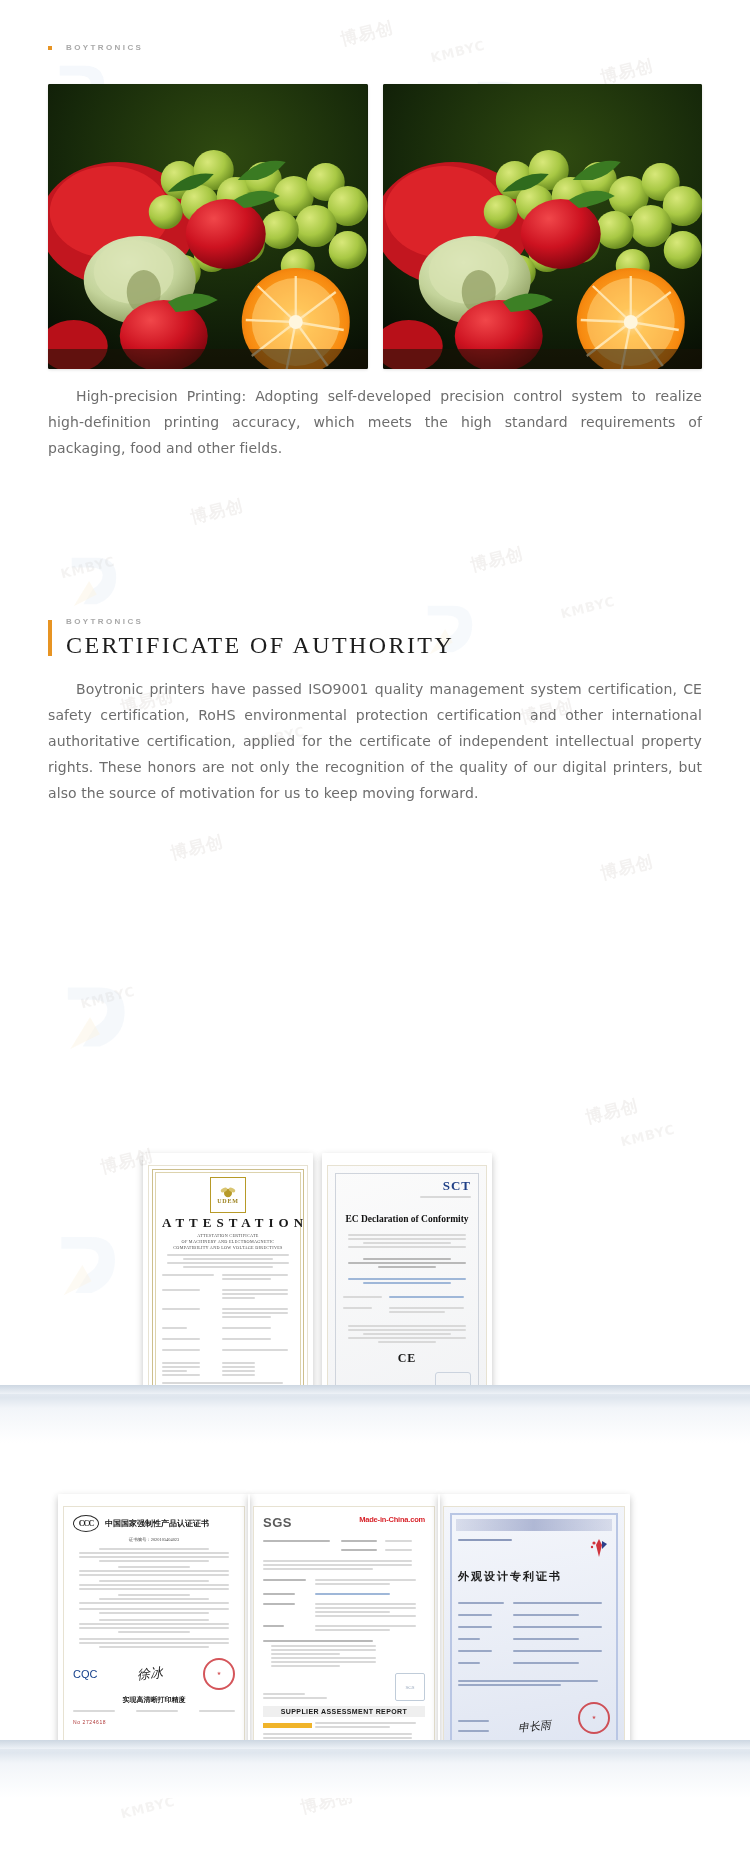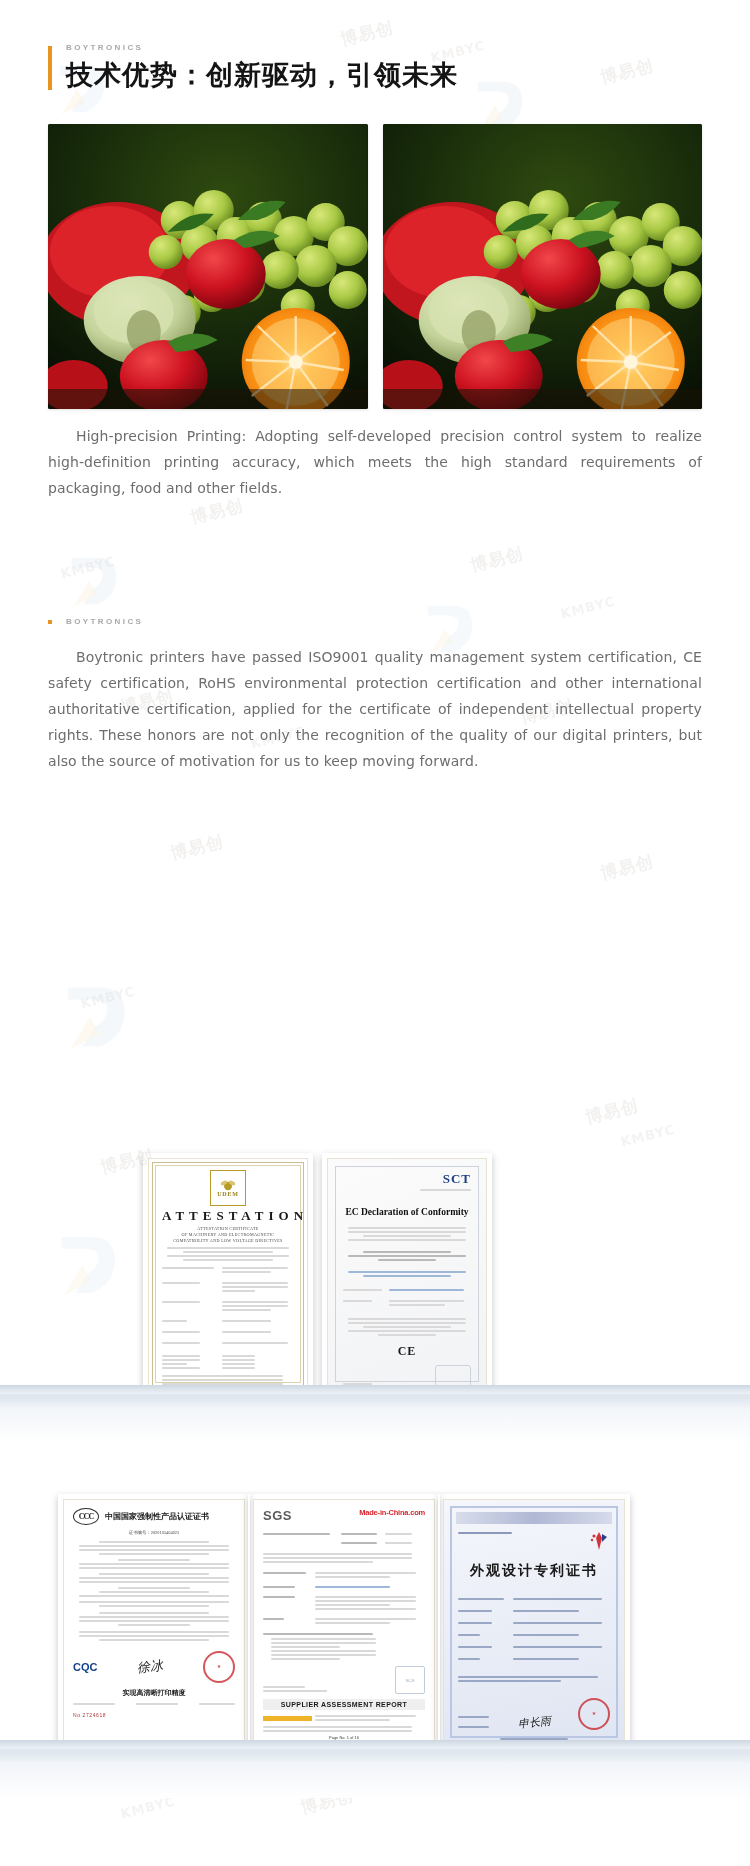--- a/index.html
+++ b/index.html
@@ -152,20 +152,21 @@
     box-shadow:0 3px 7px rgba(40,40,40,.28);
     border-radius:1px;
   }
   .frame .inner{
     width:100%;height:100%;
     background:#fff;
     border:1px solid #e7e2d2;
     box-sizing:border-box;
     overflow:hidden;
     position:relative;
+    margin-top:7px;
   }
   .frame .bevel{
     position:absolute;inset:0;
     border:2px solid rgba(255,255,255,.55);
     pointer-events:none;
   }
 
   
   .cpage{
     position:absolute;inset:0;
@@ -219,21 +220,21 @@
     color:#c9262c;font-size:5px;text-align:center;line-height:6px;
   }
   .ccc-mark{
     width:24px;height:15px;border-radius:50%/50%;
     border:1.5px solid #2a2a2a;
     display:flex;align-items:center;justify-content:center;
     font-family:"Liberation Serif",serif;font-weight:700;font-size:8px;color:#1d1d1d;
     letter-spacing:-1px;
   }
   .cqc-mark{
-    font-family:"Liberation Sans",sans-serif;font-weight:700;font-size:11px;color:#15408c;letter-spacing:0;
+    font-family:"Liberation Sans",sans-serif;font-weight:400;font-size:11px;color:#15408c;letter-spacing:0;
   }
   .cn-cert-title{
     font-family:"DejaVu Sans",sans-serif;font-weight:700;color:#1a1a1a;
   }
   .sig{
     font-family:"Liberation Serif",serif;
     font-size:13px;color:#1b1b1b;font-style:italic;
     transform:rotate(-6deg);
   }
   .bar-y{background:#f0b42a;height:5px;width:30%;}
@@ -302,21 +303,20 @@
     <svg class="wm-logo" style="left:52px;top:1230px;width:70px;height:70px;" viewBox="0 0 60 60">
       <path d="M8 6 L34 6 Q54 6 54 26 Q54 46 34 54 L20 54 L30 38 Q40 32 40 24 Q40 16 28 16 L8 16 Z" fill="#bfd4ea" opacity=".45"></path>
       <path d="M10 56 L26 30 L34 44 Z" fill="#f3d79a" opacity=".4"></path>
     </svg>
   </div>
 
   <div style="position:absolute;left:0;top:42px;width:750px;">
 
     <div class="section-head">
       <div class="brandlet">BOYTRONICS</div>
-      <div class="cn-title">技术优势：创新驱动，引领未来</div>
     </div>
 
     <div class="photo-row">
 
       <div class="photo">
         <svg viewBox="0 0 320 285" preserveAspectRatio="xMidYMid slice">
           <defs>
             <radialGradient id="bgL" cx="55%" cy="25%" r="90%">
               <stop offset="0%" stop-color="#2f4a10"></stop>
               <stop offset="55%" stop-color="#16280a"></stop>
@@ -448,20 +448,21 @@
 
     </div>
 
     <div class="en-para">High-precision Printing: Adopting self-developed precision control system to realize high-definition printing accuracy, which meets the high standard requirements of packaging, food and other fields.</div>
   </div>
 
   <div style="position:absolute;left:0;top:616px;width:750px;">
 
     <div class="section-head">
       <div class="brandlet">BOYTRONICS</div>
+      <div class="en-title">CERTIFICATE OF AUTHORITY</div>
     </div>
 
     <div class="en-para" style="margin-top:16px;">Boytronic printers have passed ISO9001 quality management system certification, CE safety certification, RoHS environmental protection certification and other international authoritative certification, applied for the certificate of independent intellectual property rights. These honors are not only the recognition of the quality of our digital printers, but also the source of motivation for us to keep moving forward.</div>
   </div>
 
   <div class="cert-wall">
 
     <div class="frame" style="left:143px;top:1153px;width:160px;height:232px;">
       <div class="inner">
         <div class="bevel"></div>
@@ -801,21 +802,21 @@
                 </div>
               <div class="patent-logo">
                 <svg width="22" height="22" viewBox="0 0 22 22">
                   <path d="M11 2 L14 8 L11 20 L8 8 Z" fill="#d0333c"></path>
                   <path d="M14 4 L19 7 L14 12 Z" fill="#2b3f8a"></path>
                   <circle cx="6" cy="6" r="1.6" fill="#d0333c"></circle>
                   <circle cx="4" cy="10" r="1.2" fill="#d0333c"></circle>
                 </svg>
               </div>
             </div>
-            <div class="cn-cert-title" style="font-size:14px;text-align:center;margin-top:10px;letter-spacing:2px;">外观设计专利证书</div>
+            <div class="cn-cert-title" style="font-size:11px;margin-top:10px;letter-spacing:2px;">外观设计专利证书</div>
             <div style="margin-top:16px;">
               <div style="display:flex;gap:5px;margin-top:6px;">
                   <div style="width:34%">
                     <div class="line l" style="background:#9aa8c6"></div>
                   </div>
                   <div style="width:66%">
                     <div class="line l" style="background:#9aa8c6"></div>
                   </div>
                 </div>
               <div style="display:flex;gap:5px;margin-top:6px;">

